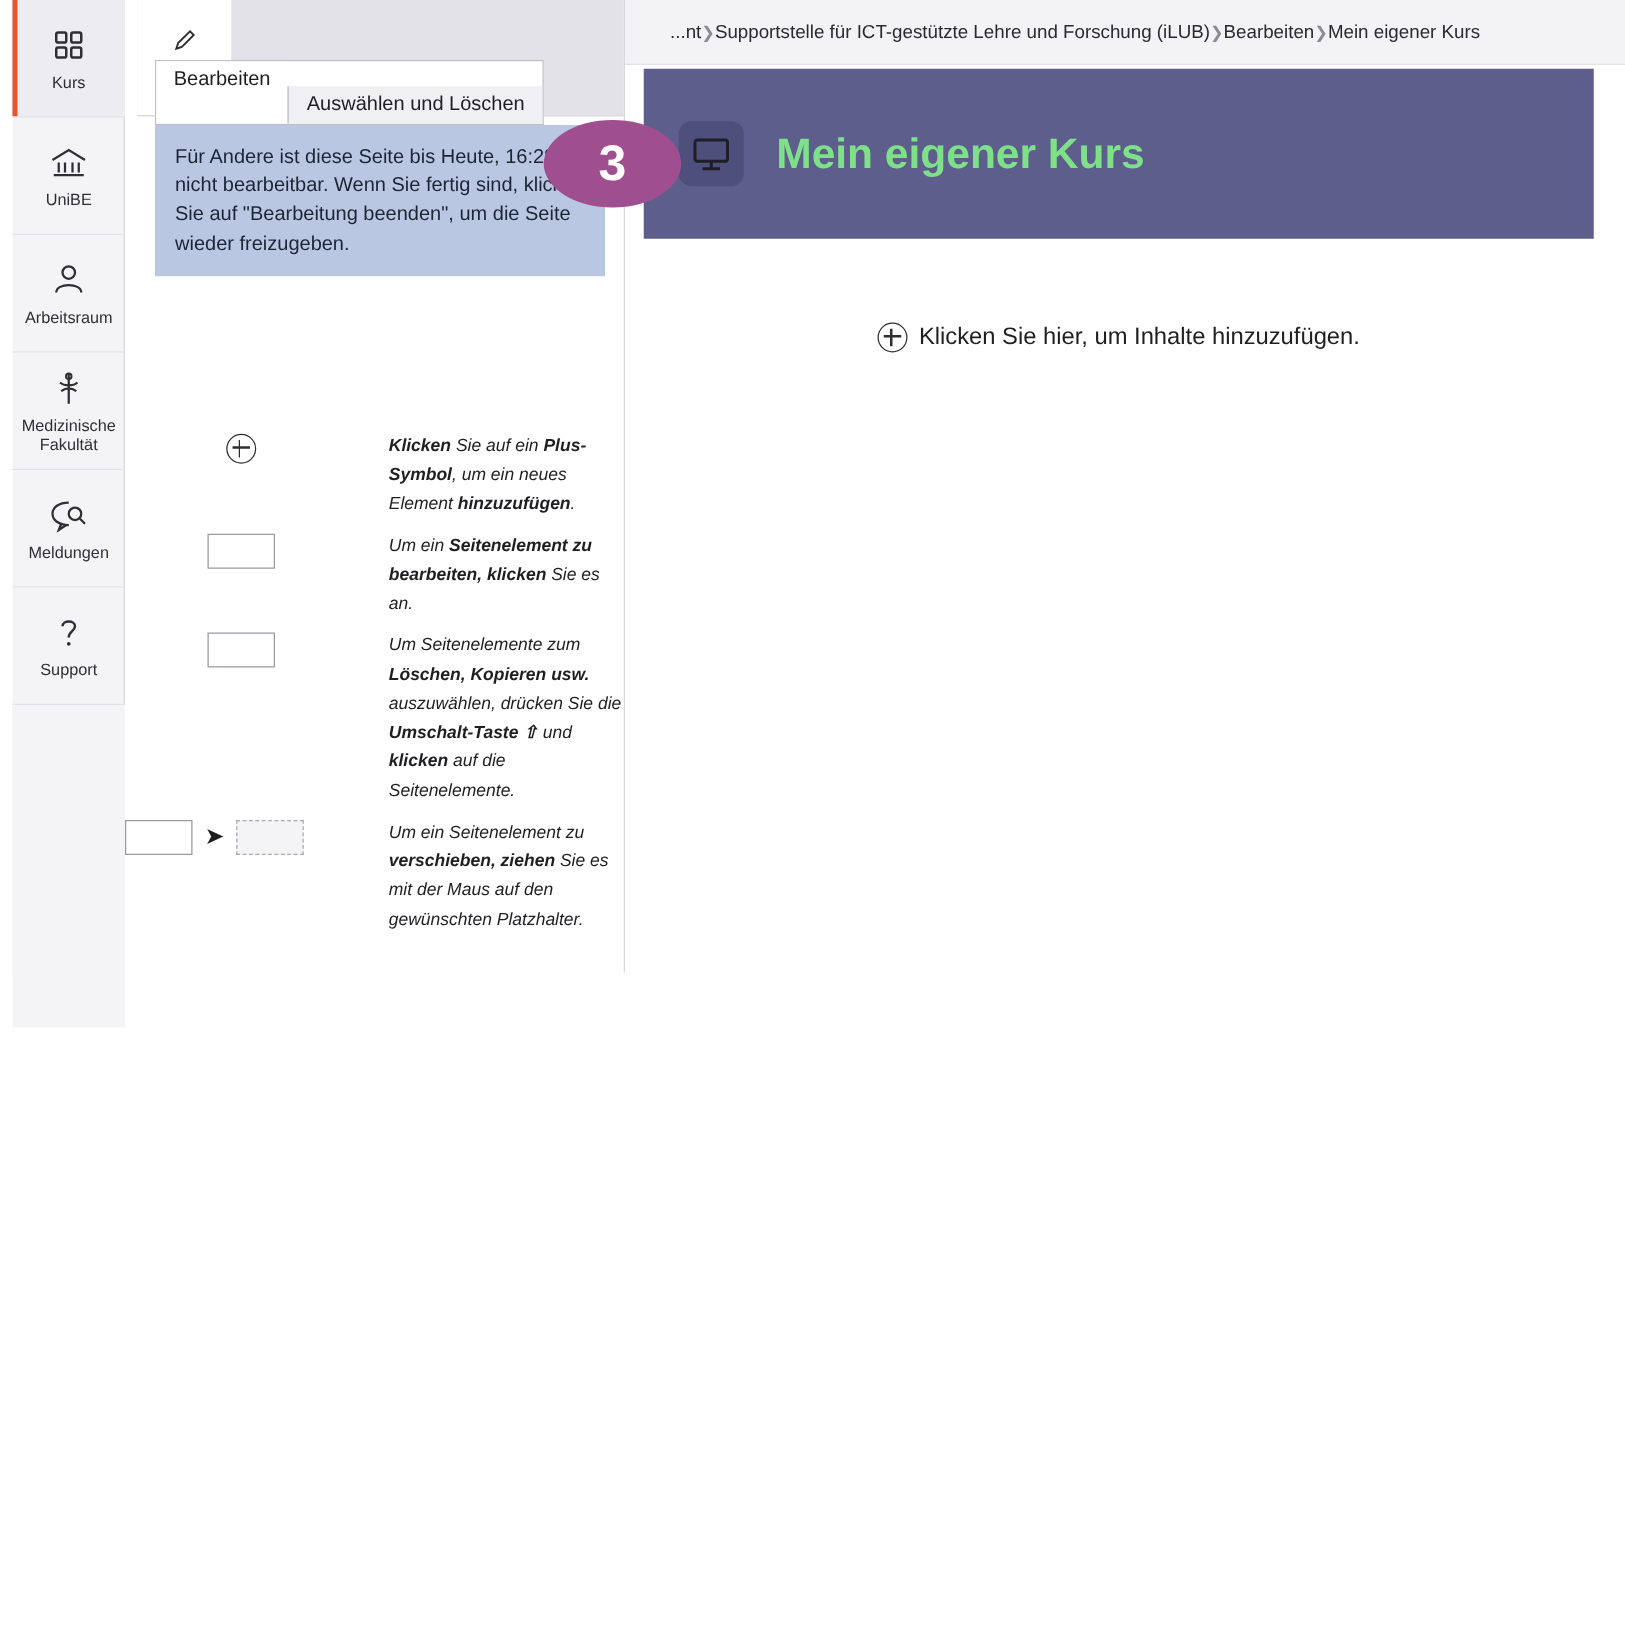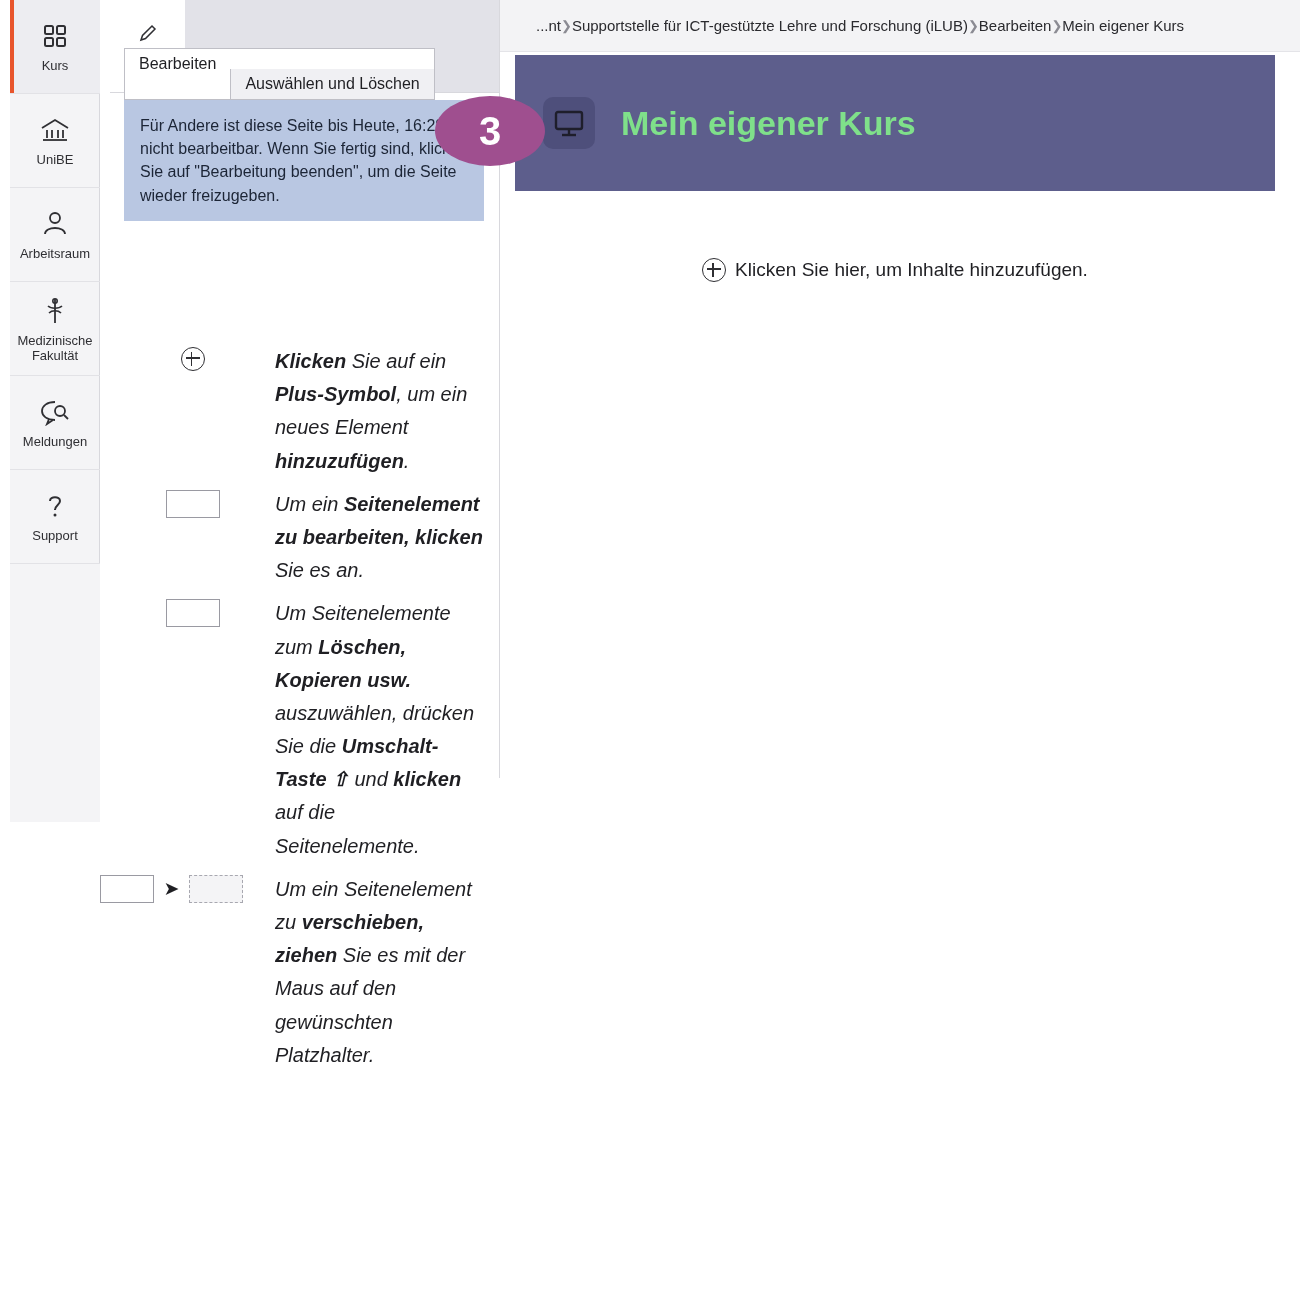--- a/index.html
+++ b/index.html
@@ -211,25 +211,26 @@
   .hint-visual {
     width: 165px;
     flex: 0 0 165px;
     display: flex;
     align-items: flex-start;
     justify-content: center;
     padding-top: 2px;
     position: relative;
   }
   .hint-text {
-    font-size: 20px;
+    font-size: 14px;
     line-height: 1.66;
     color: #1f1f23;
     font-style: italic;
     width: 208px;
+    margin-left: 36px;
   }
   .hint-text b { font-style: italic; }
   .plus-glyph {
     width: 22px; height: 22px;
     border: 1.6px solid #2f2f33;
     border-radius: 50%;
     position: relative;
   }
   .plus-glyph::before, .plus-glyph::after {
     content: "";

